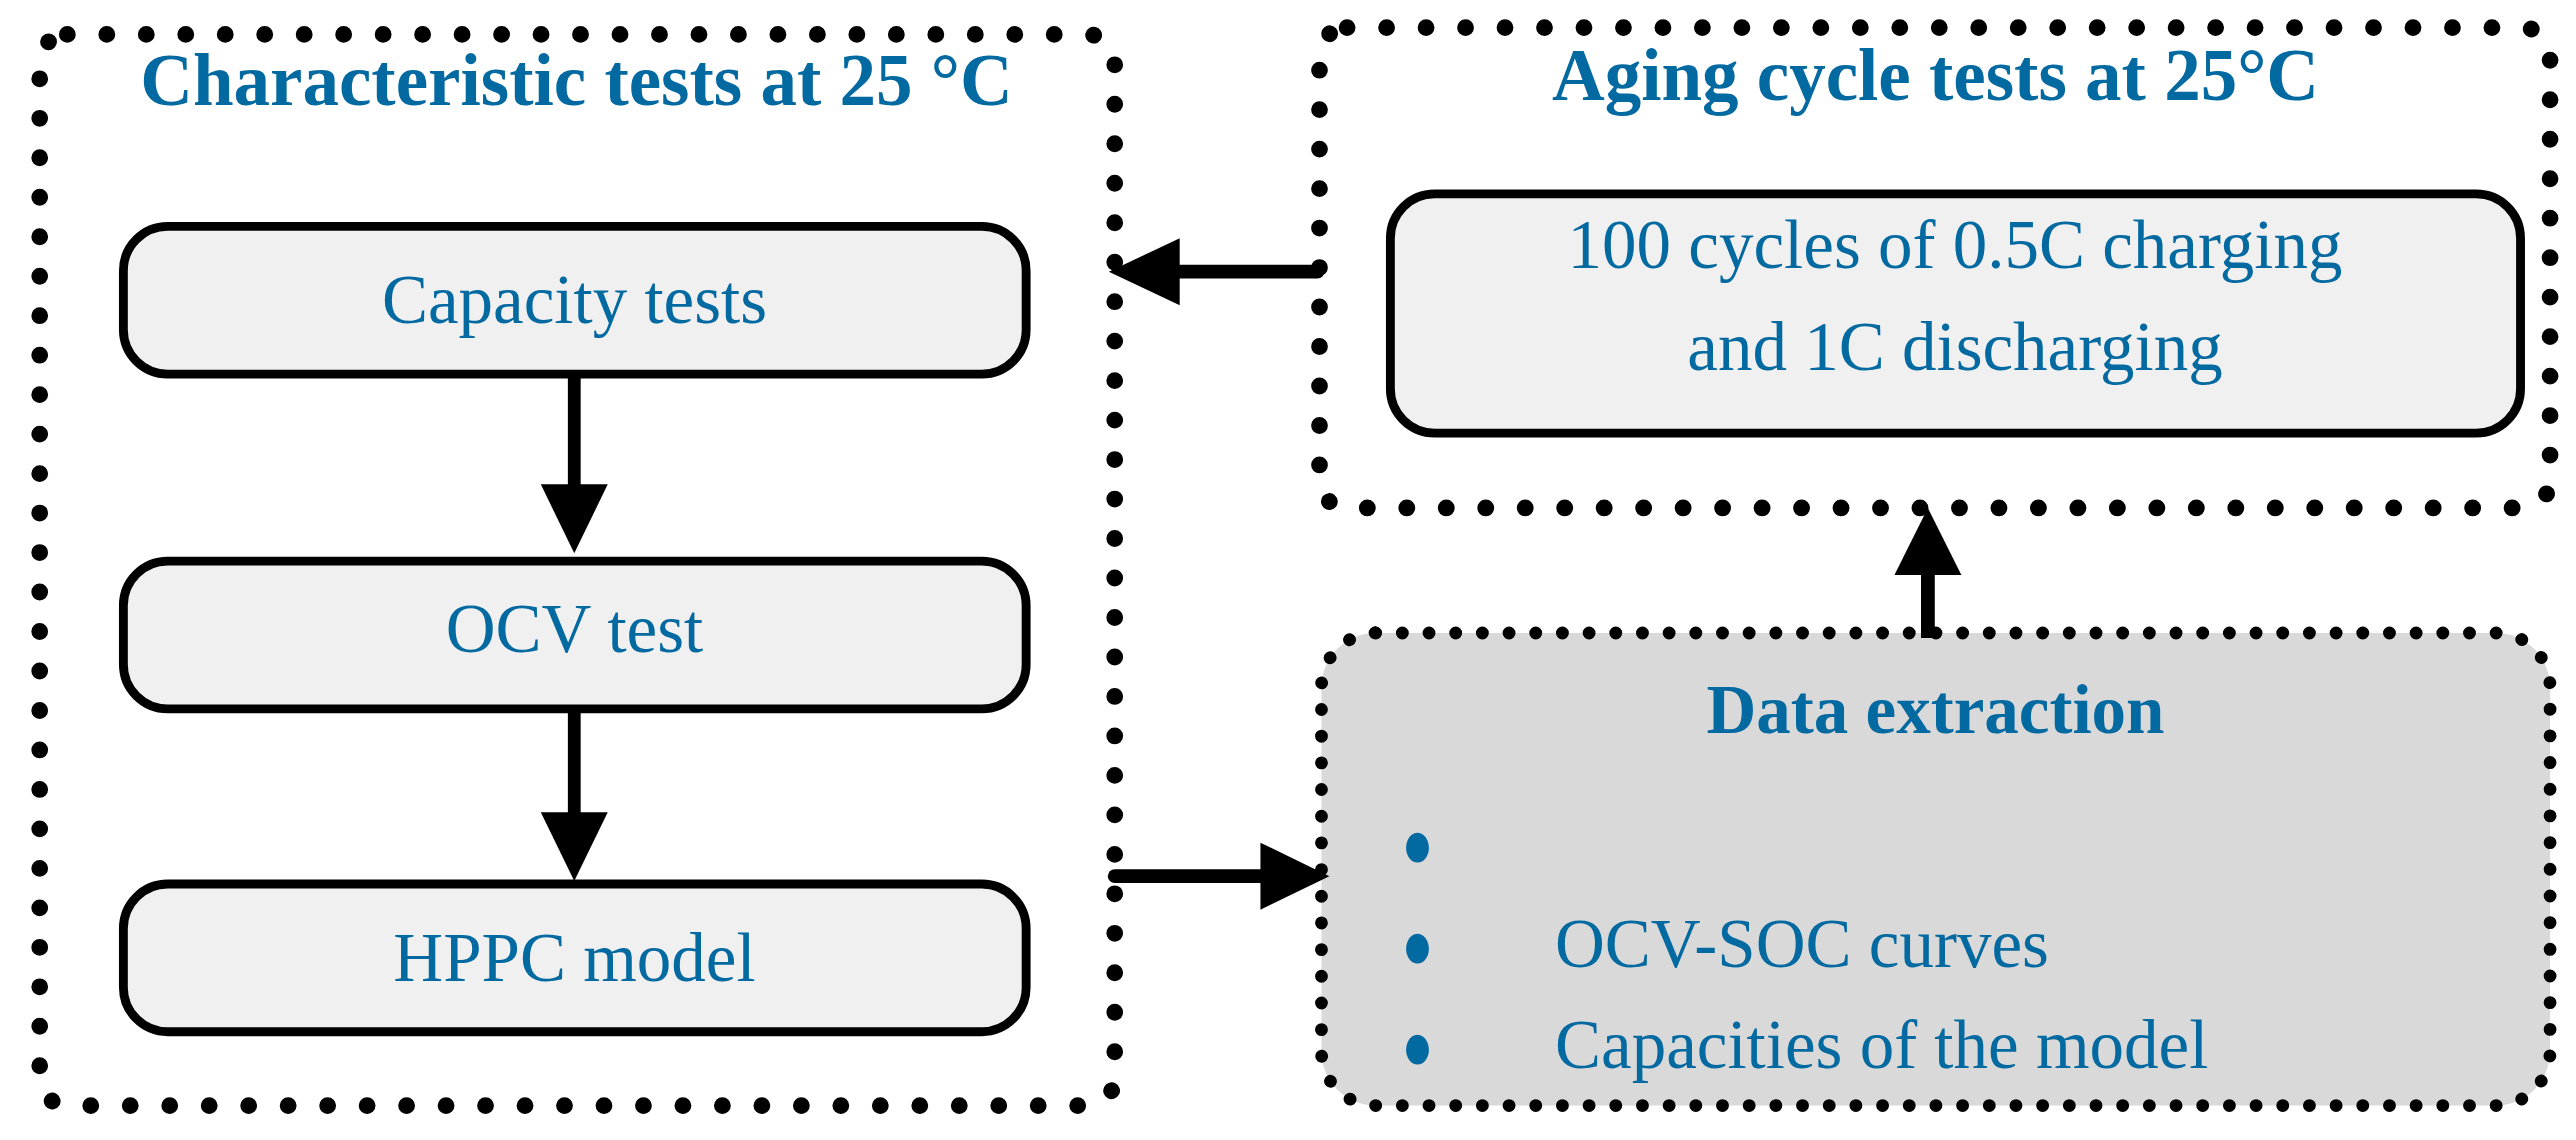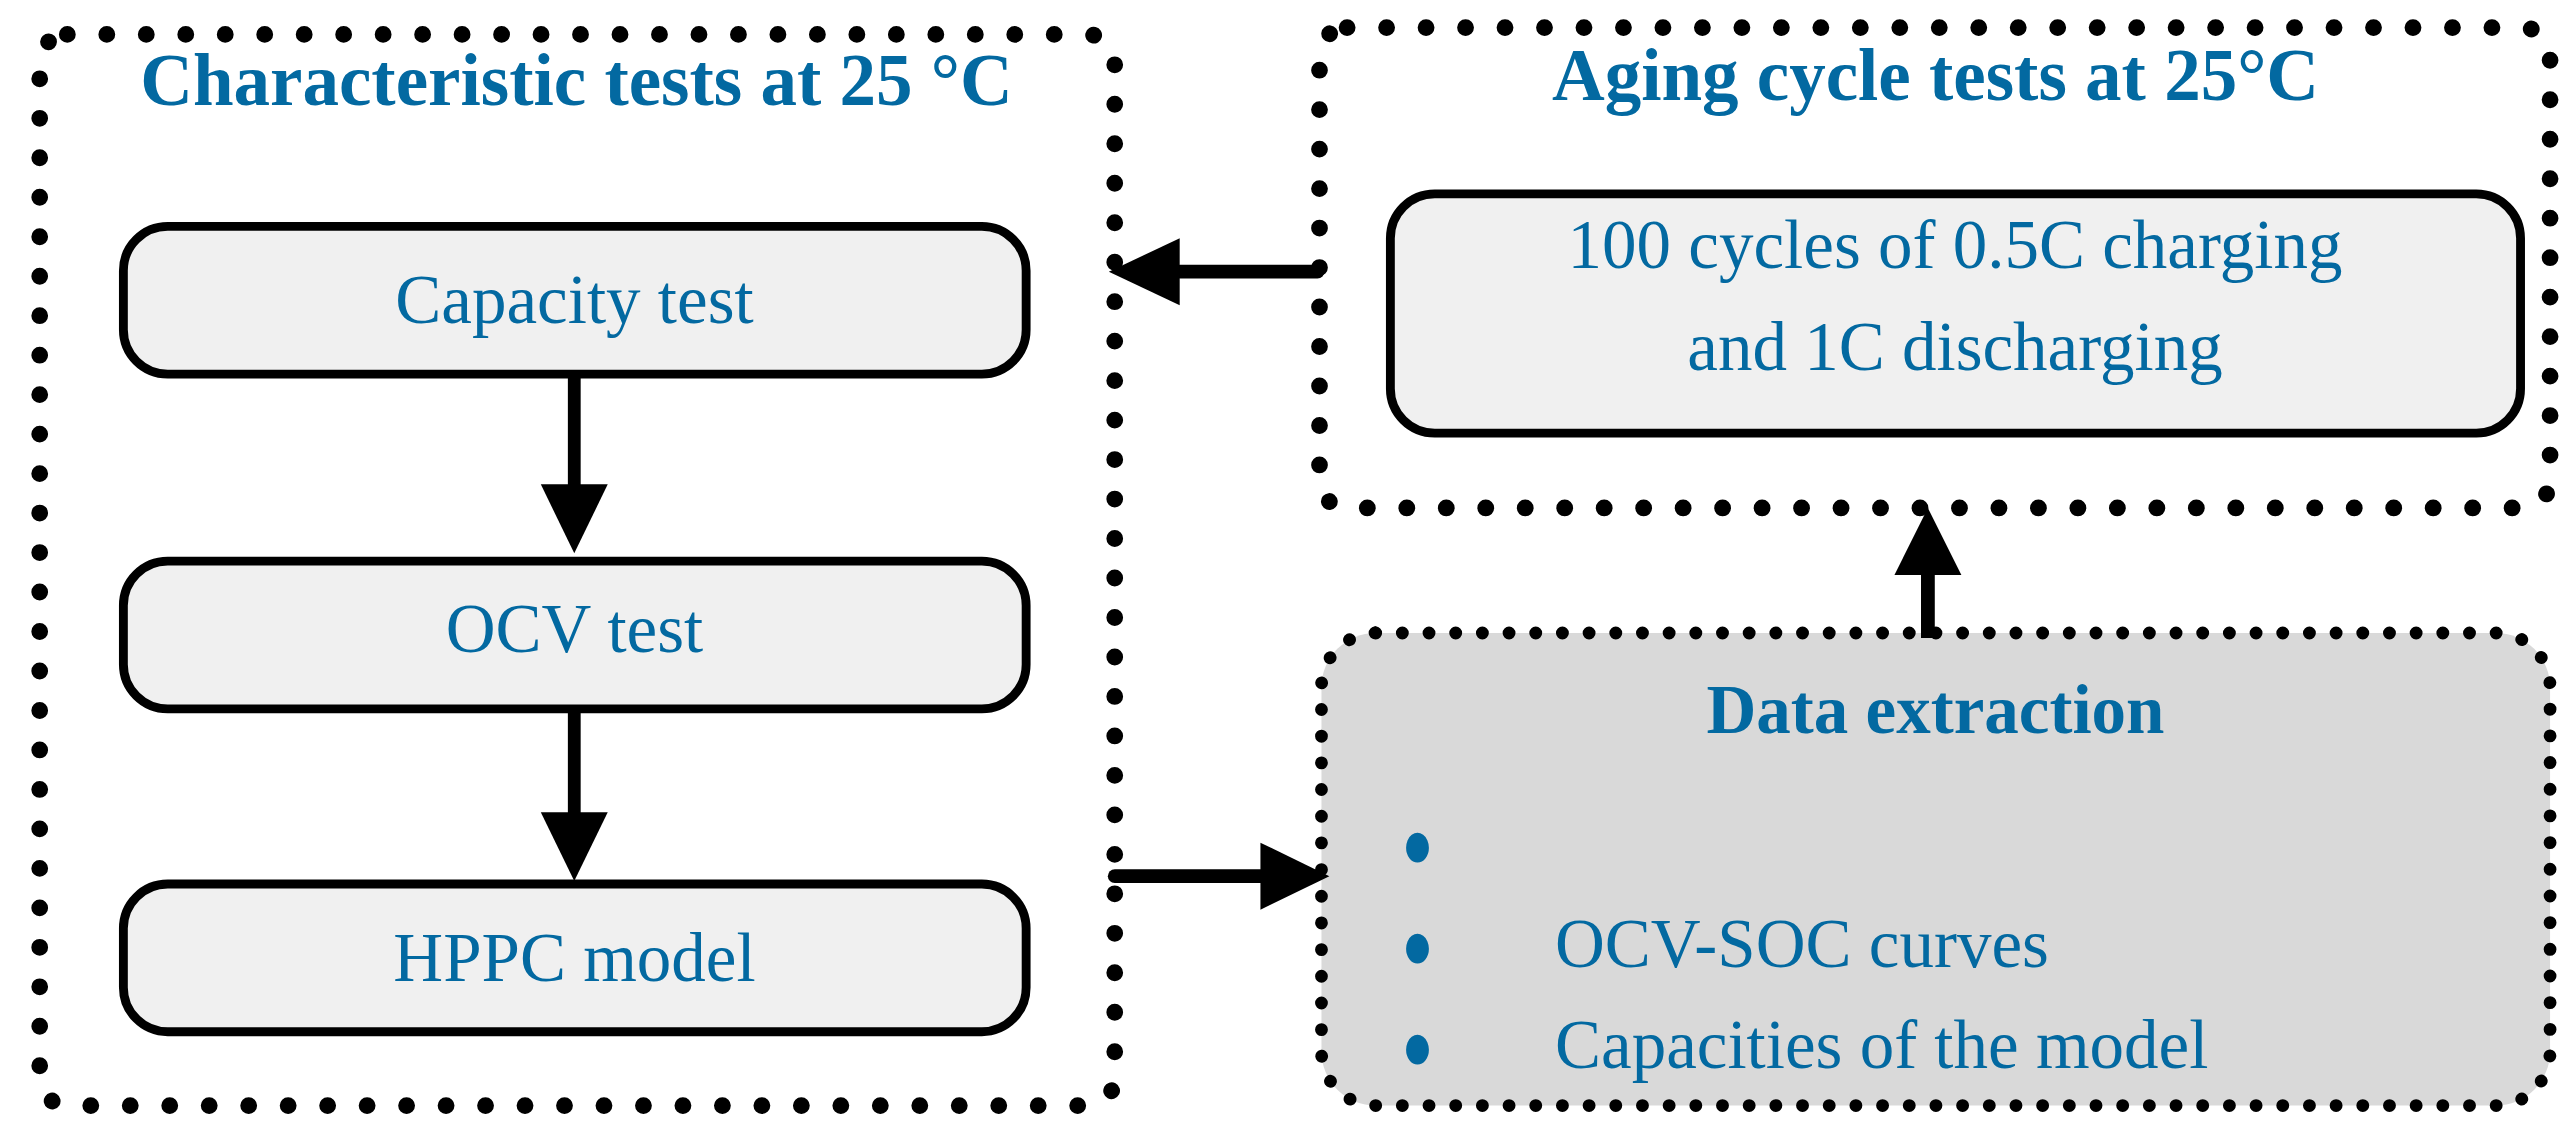--- a/index.html
+++ b/index.html
@@ -107,21 +107,21 @@
       <polygon points="1924,584 1992,584 1958,516" fill="#000000"></polygon>
     </g>
   </svg>
 
   <div class="abs panel-title title-characteristic">Characteristic tests at 25 °C</div>
 
   <div class="abs panel-title title-aging">Aging cycle tests at 25°C</div>
 
   <div class="abs panel-title title-data">Data extraction</div>
 
-  <div class="abs box-label label-capacity">Capacity test</div>
+  <div class="abs box-label label-capacity">Capacity tests</div>
 
   <div class="abs box-label label-ocv">OCV test</div>
 
   <div class="abs box-label label-hppc">HPPC model</div>
 
   <div class="abs aging-lines">
     <span>100 cycles of 0.5C charging</span>
     <span>and 1C discharging</span>
   </div>
 

